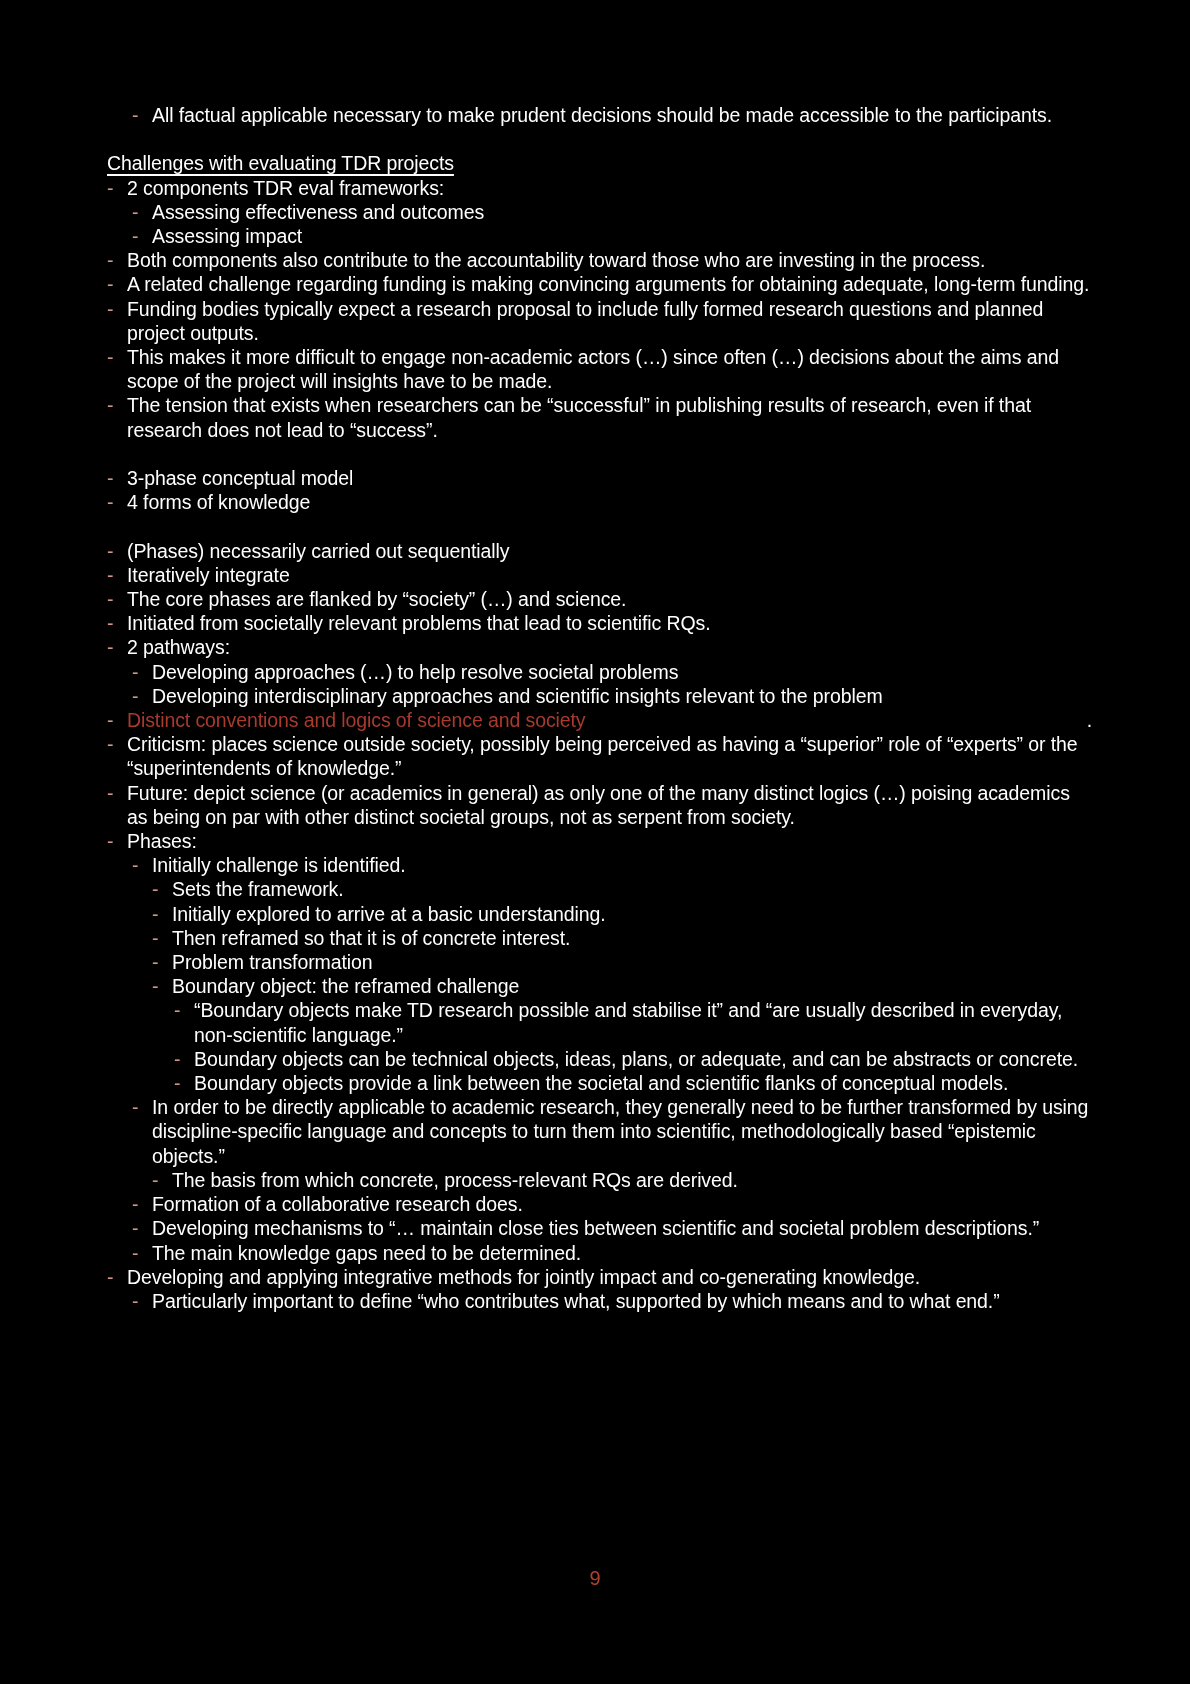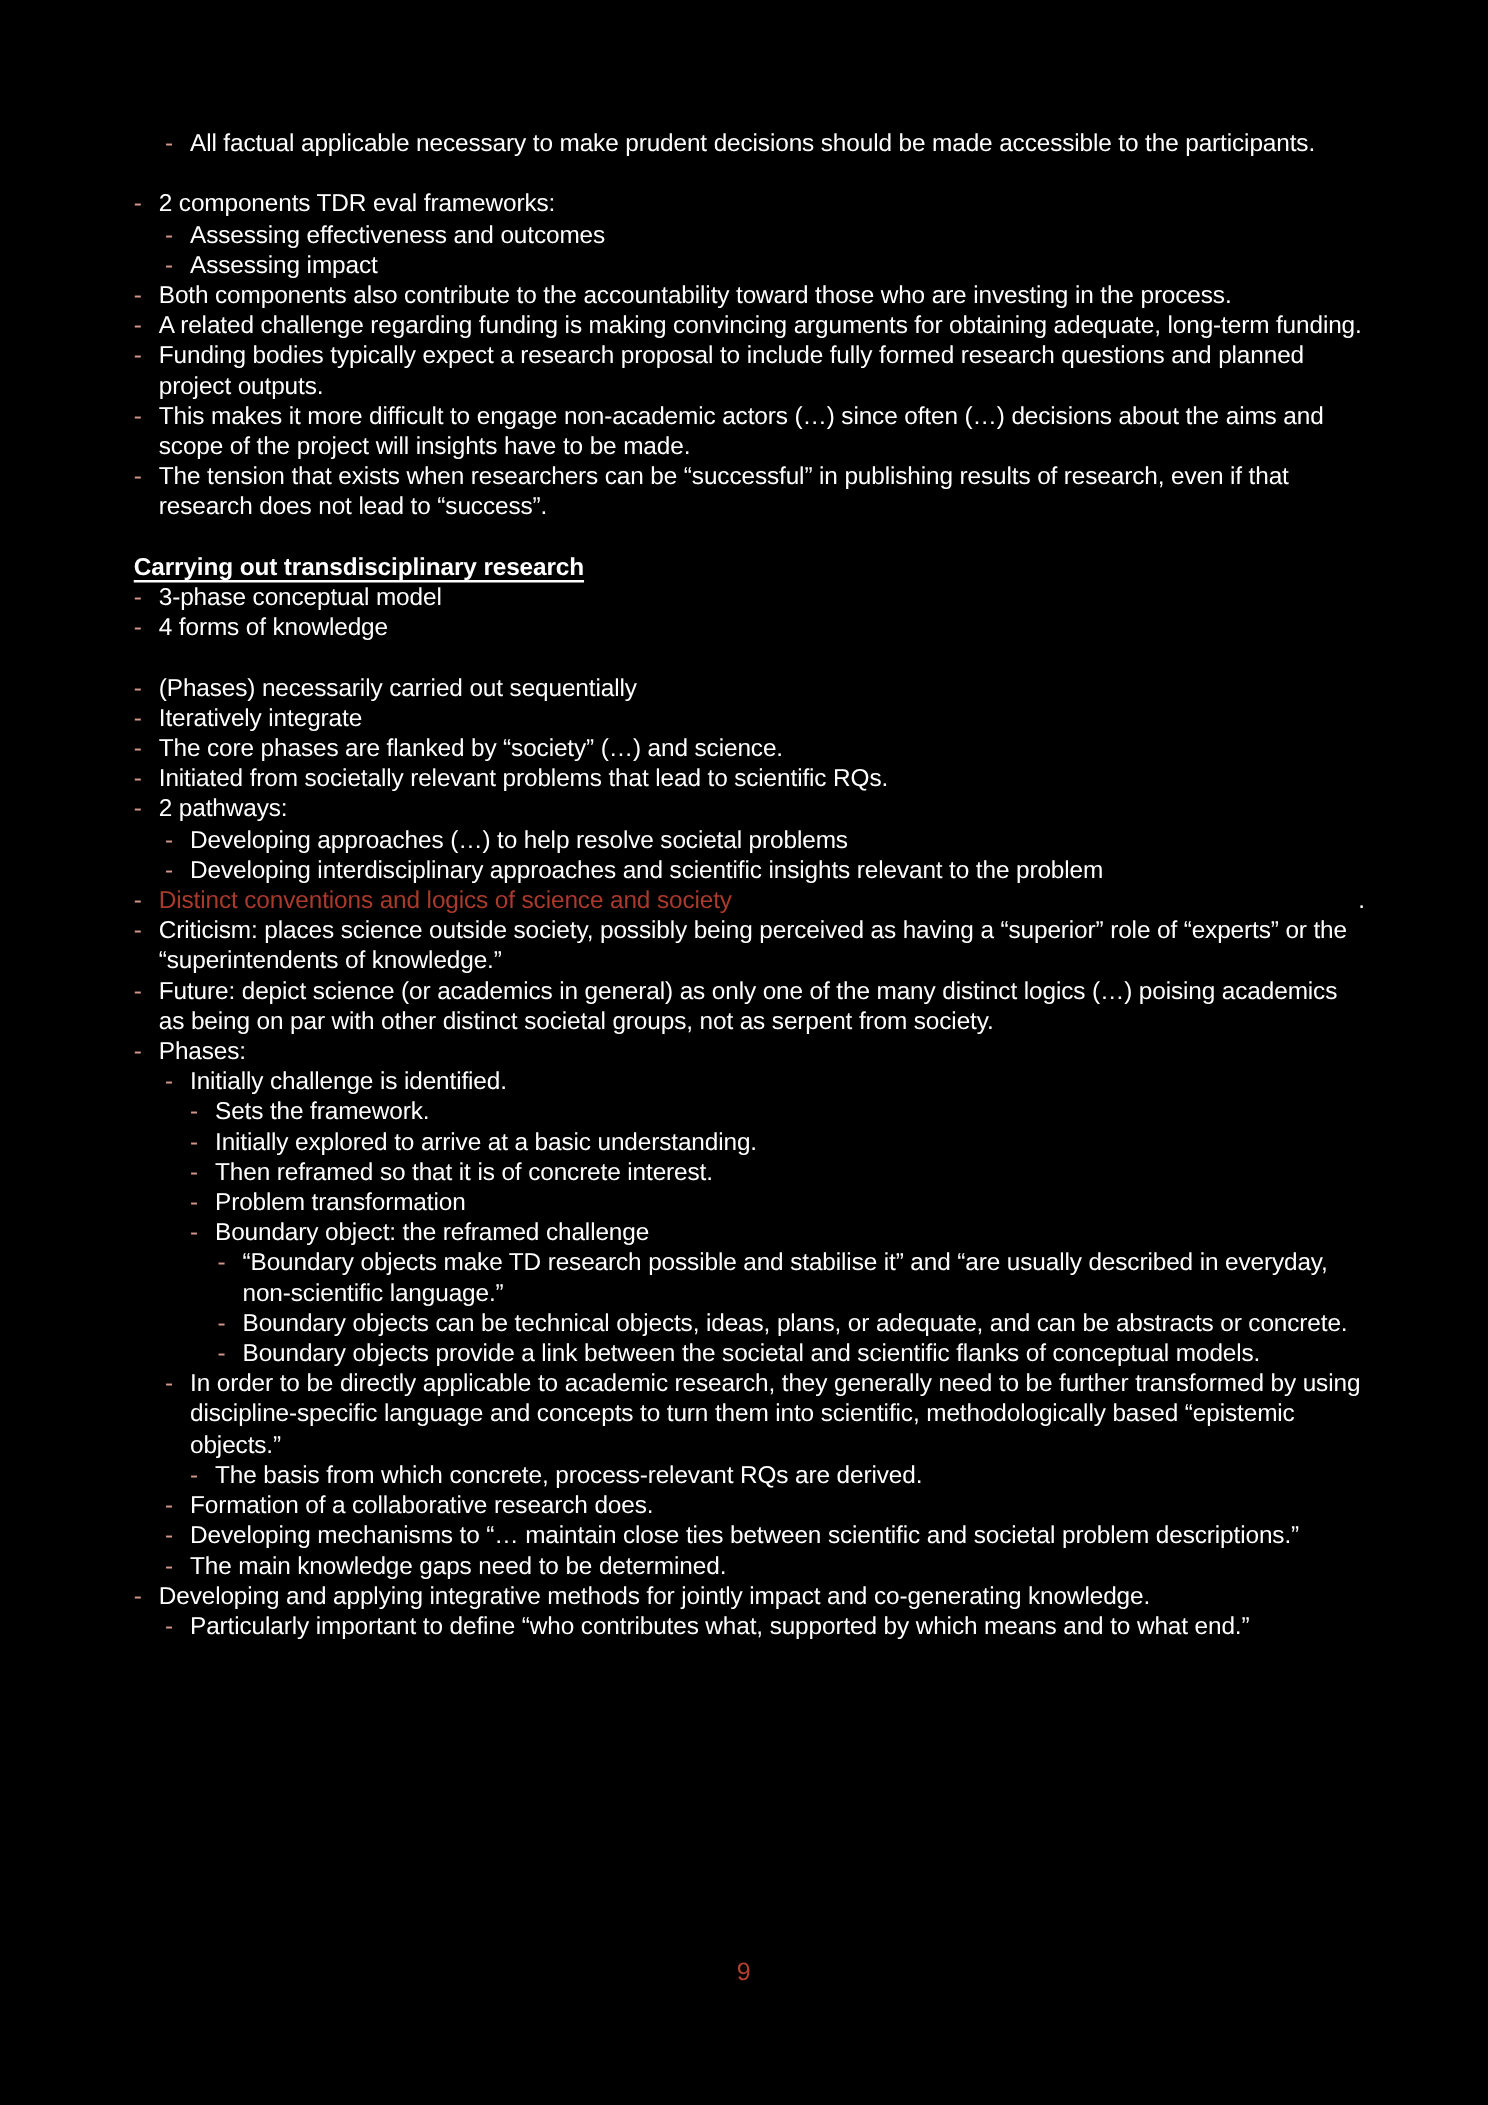--- a/index.html
+++ b/index.html
@@ -31,20 +31,21 @@
 </head>
 <body>
 
 <div id="page" style="background: rgb(0, 0, 0);">
   <div id="content" style="color: rgb(255, 255, 255);">
       <div class="row ind2">
     <span class="dash" style="color: rgb(210, 151, 140);">-</span>
     <span class="txt">All factual applicable necessary to make prudent decisions should be made accessible to the participants.</span>
   </div>
       <div class="spacer"></div>
+      <div class="heading">Challenges with evaluating TDR projects</div>
       <div class="row ind1">
     <span class="dash" style="color: rgb(210, 151, 140);">-</span>
     <span class="txt">2 components TDR eval frameworks:</span>
   </div>
       <div class="row ind2">
     <span class="dash" style="color: rgb(210, 151, 140);">-</span>
     <span class="txt">Assessing effectiveness and outcomes</span>
   </div>
       <div class="row ind2">
     <span class="dash" style="color: rgb(210, 151, 140);">-</span>
@@ -64,21 +65,20 @@
   </div>
       <div class="row ind1">
     <span class="dash" style="color: rgb(210, 151, 140);">-</span>
     <span class="txt">This makes it more difficult to engage non-academic actors (…) since often (…) decisions about the aims and scope of the project will insights have to be made.</span>
   </div>
       <div class="row ind1">
     <span class="dash" style="color: rgb(210, 151, 140);">-</span>
     <span class="txt">The tension that exists when researchers can be “successful” in publishing results of research, even if that research does not lead to “success”.</span>
   </div>
       <div class="spacer"></div>
-      <div class="heading bold">Carrying out transdisciplinary research</div>
       <div class="row ind1">
     <span class="dash" style="color: rgb(210, 151, 140);">-</span>
     <span class="txt">3-phase conceptual model</span>
   </div>
       <div class="row ind1">
     <span class="dash" style="color: rgb(210, 151, 140);">-</span>
     <span class="txt">4 forms of knowledge</span>
   </div>
       <div class="spacer"></div>
       <div class="row ind1">

